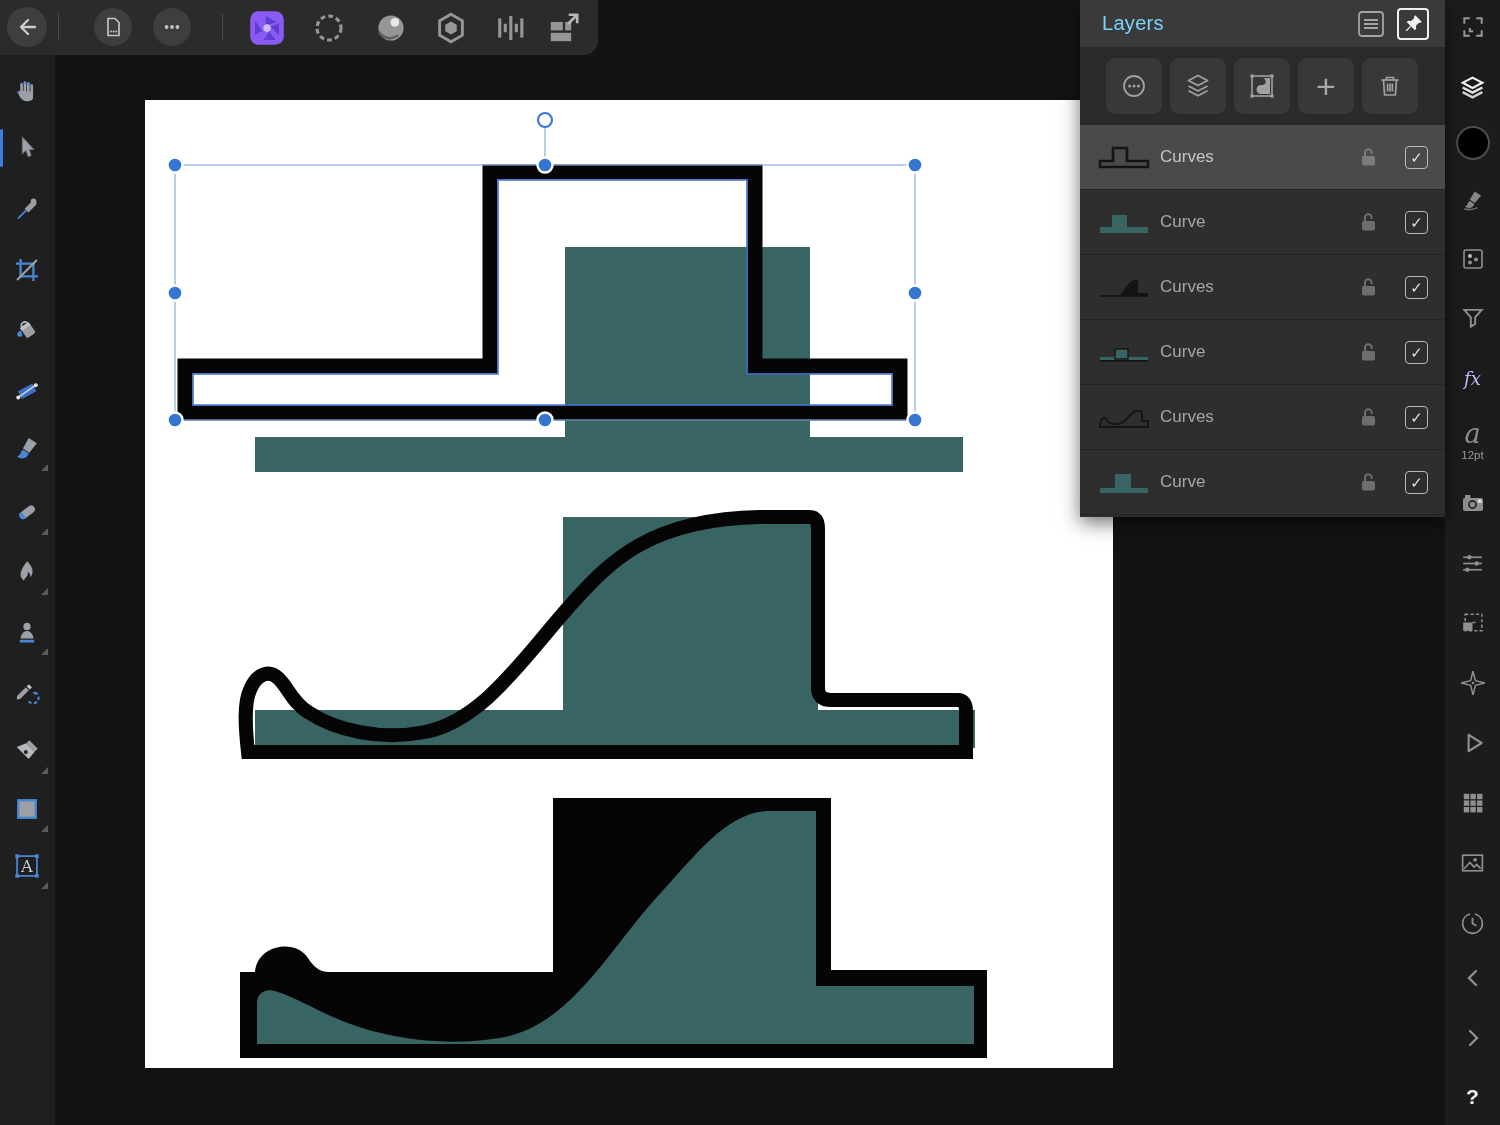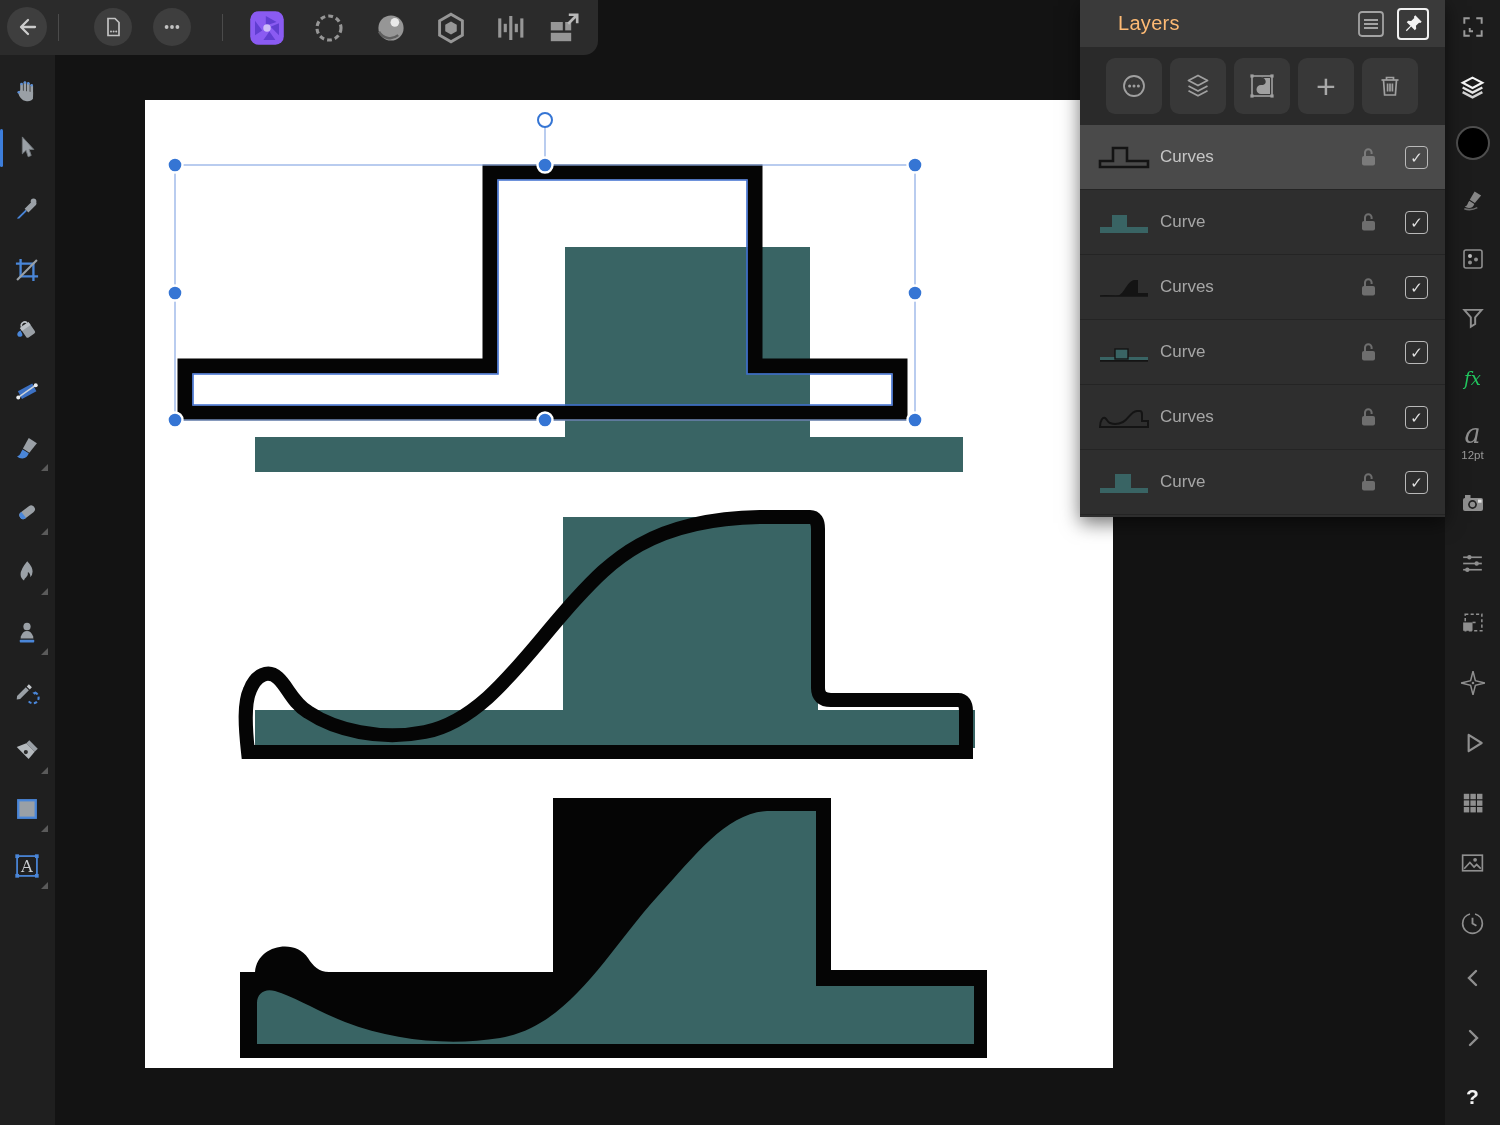--- a/index.html
+++ b/index.html
@@ -25,21 +25,21 @@
           align-items:center; justify-content:center; }
   .tool .fly { position:absolute; right:-4px; bottom:-6px; width:0; height:0;
                border-left:7px solid transparent; border-bottom:7px solid #5a5a5a; }
   #tool-indicator { left:0; width:3px; height:38px; background:#3d7edb; border-radius:2px; }
 
   
   #layers-panel { left:1080px; top:0; width:365px; height:517px; background:#2e2e2e;
                   z-index:40; box-shadow:0 6px 18px rgba(0,0,0,.55); }
   #panel-header { position:relative; height:47px; background:#3a3a3a;
                   display:flex; align-items:center; }
-  #panel-title { color:#fdba74; font-size:20px; margin-left:38px; letter-spacing:.3px; }
+  #panel-title { color:#7dd3fc; font-size:20px; margin-left:22px; letter-spacing:.3px; }
   .hdr-btn { position:absolute; top:8px; width:32px; height:32px; display:flex;
              align-items:center; justify-content:center; border-radius:4px; }
   #pin-btn { border:2px solid #f0f0f0; }
   #panel-actions { position:relative; height:78px; background:#2a2a2a; }
   .act-btn { position:absolute; top:11px; width:56px; height:56px; background:#383838;
              border-radius:9px; display:flex; align-items:center; justify-content:center; }
   .layer-row { position:relative; height:65px; background:#2e2e2e;
                border-bottom:1px solid #242424; display:flex; align-items:center; }
   .layer-row.selected { background:#4a4a4a; }
   .thumb { margin-left:16px; width:56px; height:30px; }
@@ -49,21 +49,21 @@
   .row-check { position:absolute; right:17px; top:21px; width:23px; height:23px;
                border:1.6px solid #b9b9b9; border-radius:4px; color:#e2e2e2;
                font-size:15px; display:flex; align-items:center; justify-content:center; }
 
   
   #rightstrip { left:1445px; top:0; width:55px; height:1125px; background:#1c1c1c; z-index:25; }
   .strip-ic { position:absolute; left:0; width:55px; display:flex; flex-direction:column;
               align-items:center; justify-content:center; }
   #strip-color-circle { width:34px; height:34px; border-radius:50%; background:#000;
                         border:2px solid #4e4e4e; }
-  #strip-fx { color:#22c55e; font-size:18px; font-style:italic;
+  #strip-fx { color:#c4b5fd; font-size:18px; font-style:italic;
               font-family:"DejaVu Serif", serif; }
   #strip-a  { color:#8d8d8d; font-size:27px; font-style:italic; line-height:24px;
               font-family:"DejaVu Serif", serif; }
   #strip-a-size { color:#9a9a9a; font-size:11.5px; margin-top:3px;
                   font-family:"Liberation Sans", sans-serif; font-style:normal; }
   #strip-help { color:#f2f2f2; font-size:21px; font-weight:bold; }
 </style>
 </head>
 <body>
 

